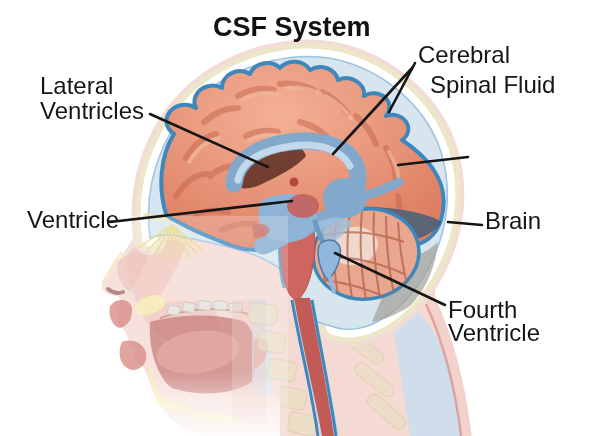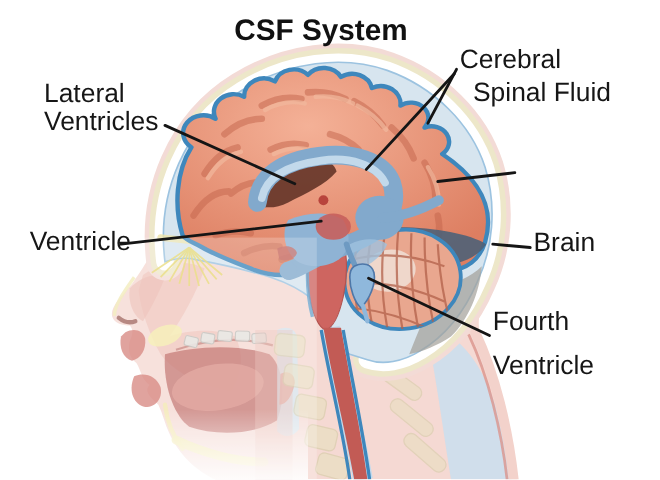--- a/index.html
+++ b/index.html
@@ -205,16 +205,16 @@
 <div class="lbl" style="left:40px;top:73px">Lateral</div>
 
 <div class="lbl" style="left:27px;top:207px">Ventricle</div>
 
 <div class="lbl" style="left:418px;top:42px">Cerebral</div>
 <div class="lbl" style="left:430px;top:72px">Spinal Fluid</div>
 
 
 <div class="lbl" style="left:485px;top:208px">Brain</div>
 
-<div class="lbl" style="left:448px;top:280px">Fourth</div>
+<div class="lbl" style="left:448px;top:297px">Fourth</div>
 <div class="lbl" style="left:448px;top:320px">Ventricle</div>
 
 </div>
 
 </body></html>

